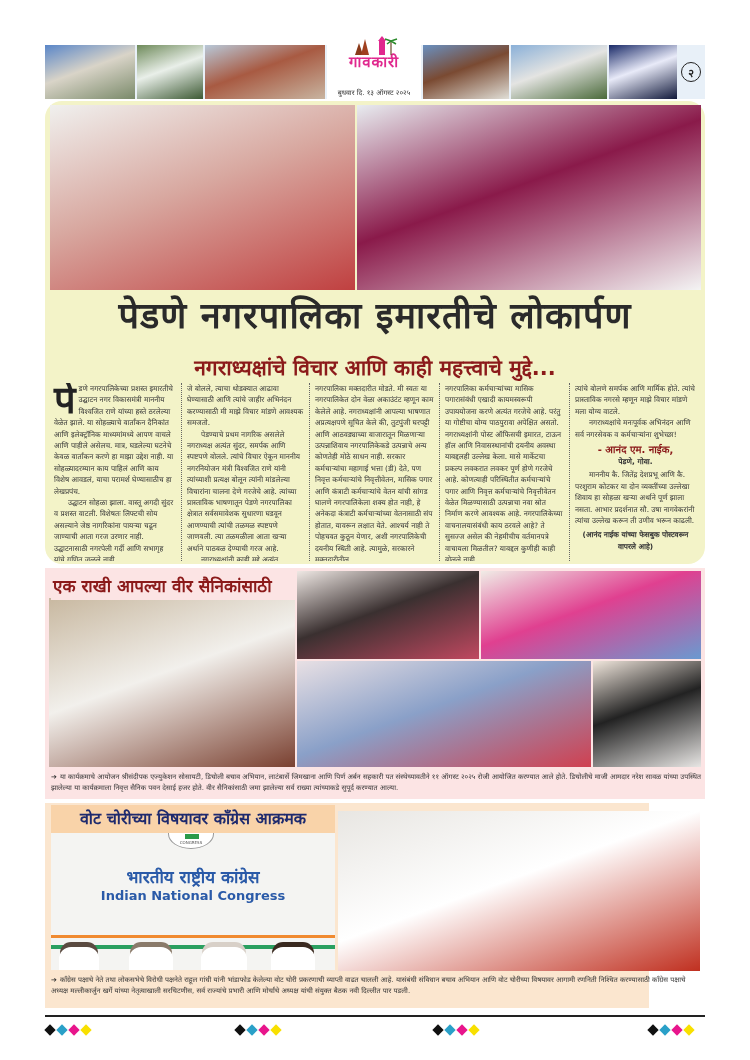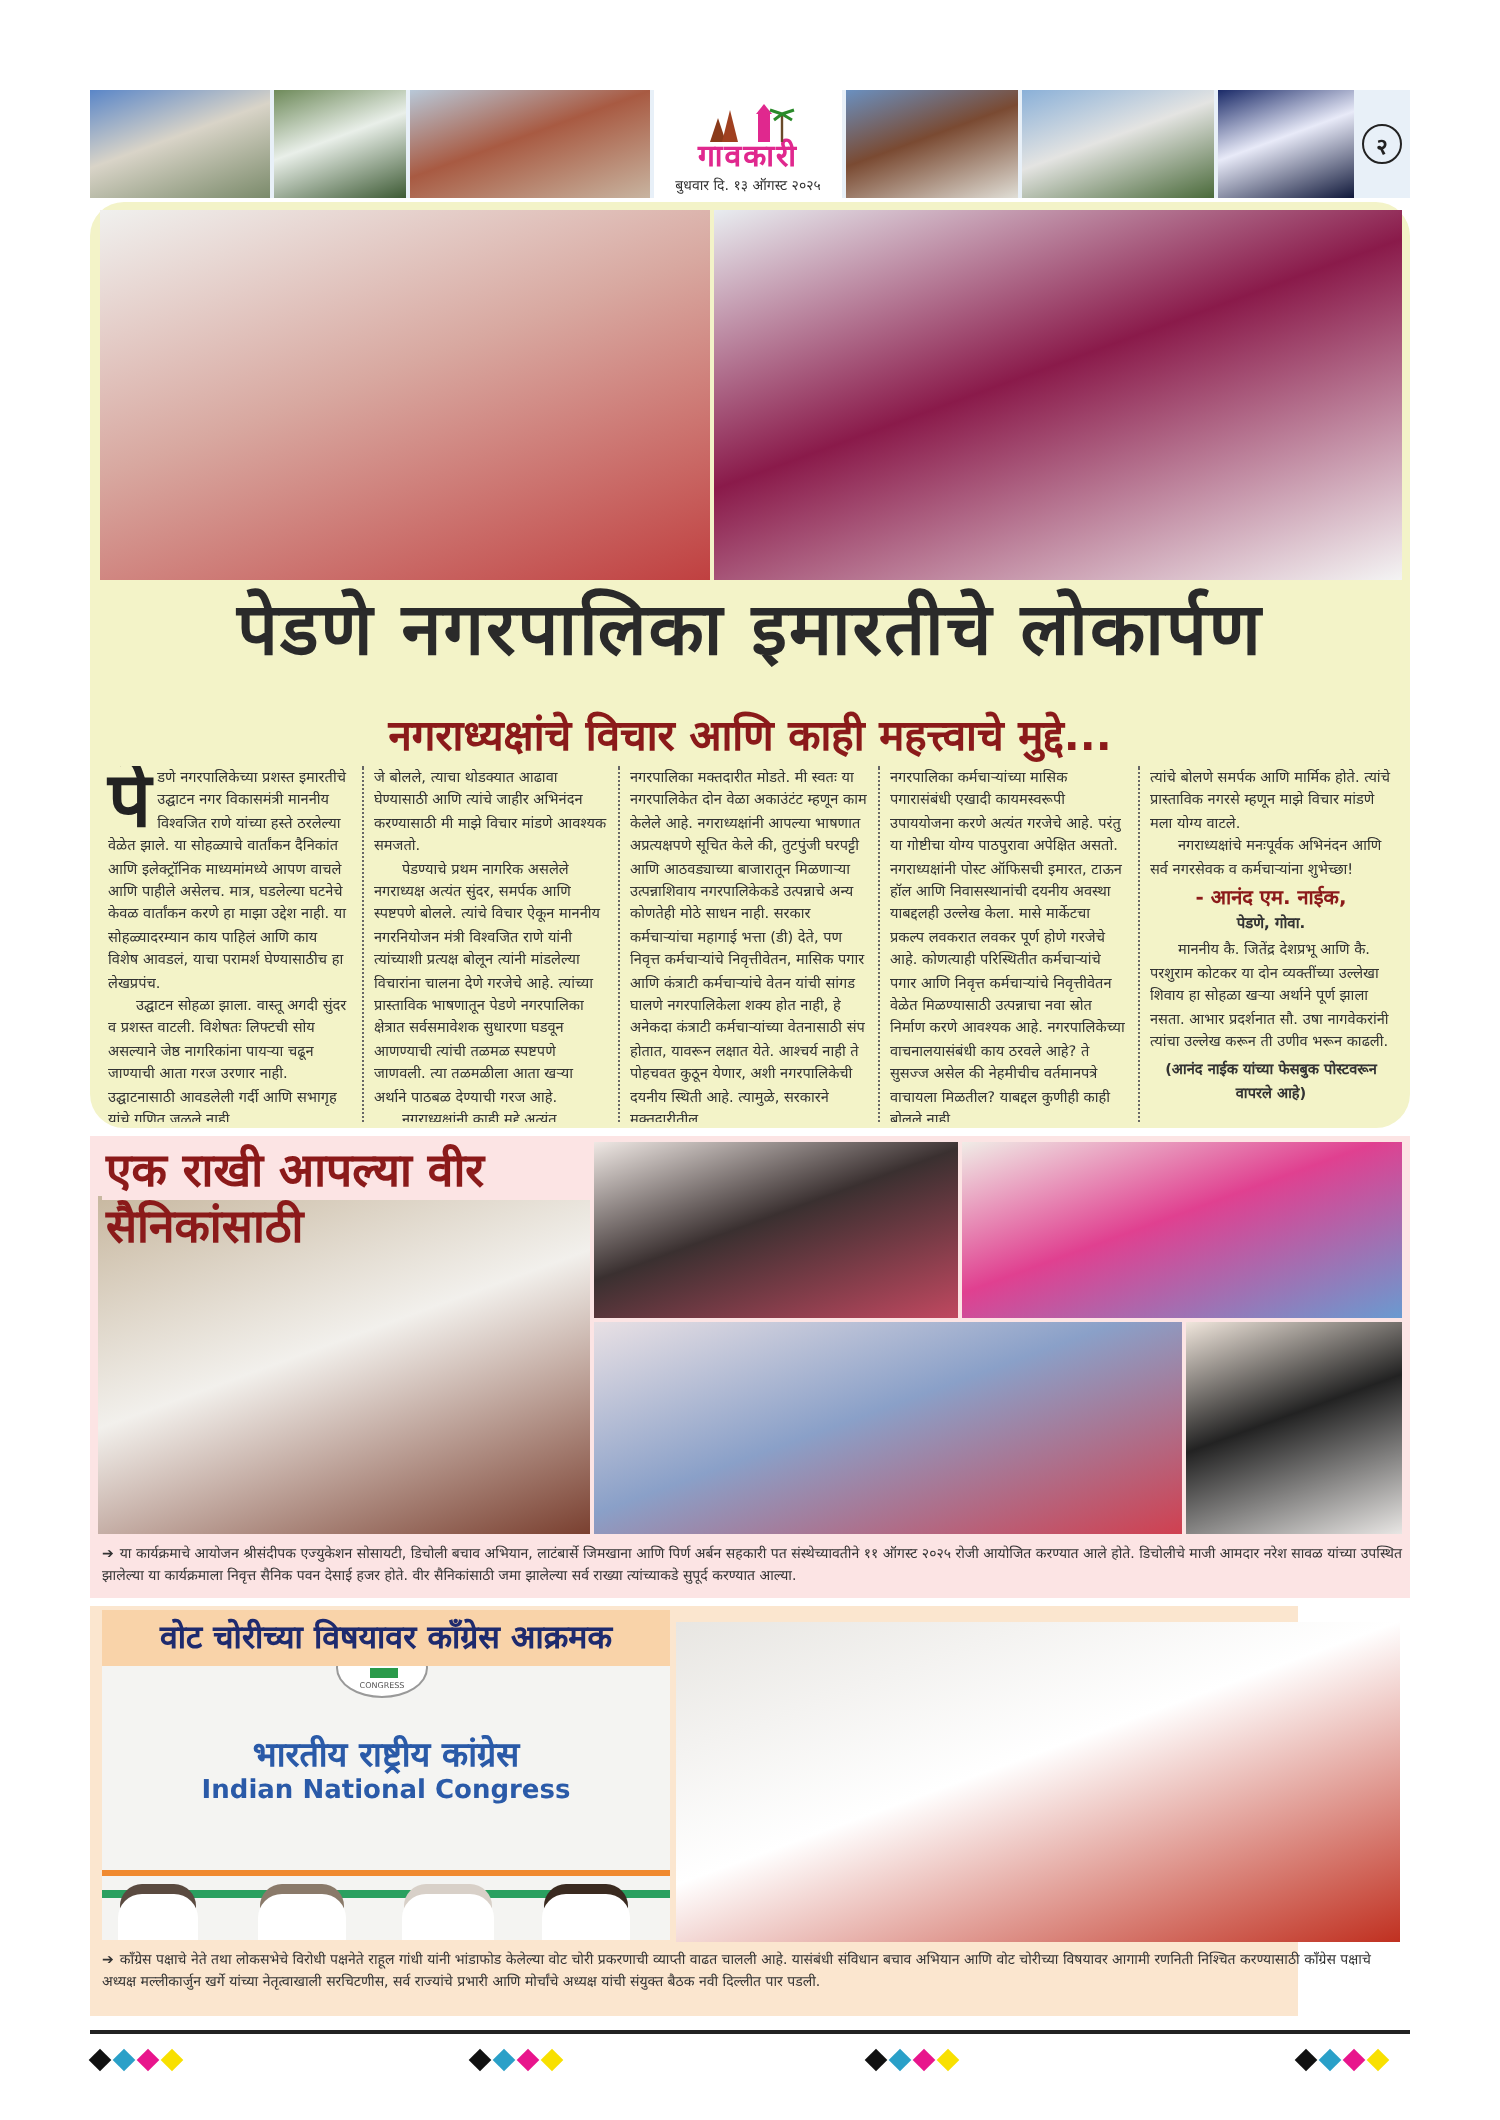--- a/index.html
+++ b/index.html
@@ -5,21 +5,21 @@
   * { box-sizing: border-box; margin: 0; padding: 0; }
   html, body { width: 750px; height: 1060px; background: #ffffff; overflow: hidden; }
   body { font-family: "DejaVu Sans", sans-serif; color: #222; position: relative; }
 
   
   .masthead { position: absolute; left: 45px; top: 45px; width: 660px; height: 54px; display: flex; gap: 2px; background: #e8f0f8; }
   .mh-photo { height: 54px; position: relative; overflow: hidden; }
   .mh-logo { width: 94px; height: 54px; background: #fff; display: flex; flex-direction: column; align-items: center; justify-content: flex-end; padding-bottom: 2px; }
   .mh-logo .logo-word { font-size: 15px; font-weight: bold; color: #e0288e; letter-spacing: 1px; line-height: 1; }
   .mh-logo .logo-art { width: 50px; height: 20px; position: relative; }
-  .mh-logo .logo-date { font-size: 7px; color: #333; margin-top: 2px; white-space: nowrap; }
+  .mh-logo .logo-date { font-size: 7px; color: #333; margin-top: 18px; white-space: nowrap; }
   .page-no { width: 24px; height: 54px; display: flex; align-items: center; justify-content: center; }
   .page-no span { width: 20px; height: 20px; border: 1.5px solid #222; border-radius: 50%; font-size: 11px; display: flex; align-items: center; justify-content: center; font-weight: bold; }
 
   
   .lead { position: absolute; left: 45px; top: 101px; width: 660px; height: 463px; background: #f3f3c8; border-radius: 17px; }
   .lead-photos { position: absolute; left: 5px; top: 4px; width: 651px; height: 185px; display: flex; gap: 2px; }
   .lead-photo { height: 100%; position: relative; overflow: hidden; }
   .headline { position: absolute; left: 0; top: 193px; width: 660px; text-align: center; font-family: "DejaVu Sans", sans-serif; font-weight: bold; font-size: 36px; color: #2a2a2a; letter-spacing: 1px; line-height: 44px; }
   .subhead { position: absolute; left: 0; top: 240px; width: 660px; text-align: center; font-weight: bold; font-size: 21px; color: #8b1a1a; line-height: 30px; margin-top: 12px; }
   .article { position: absolute; left: 4px; top: 282px; width: 652px; height: 178px; display: flex; }
@@ -27,21 +27,21 @@
   .col + .col { border-left: 1px dotted #666; }
   .col p { text-indent: 14px; }
   .col p.noindent { text-indent: 0; }
   .dropcap { float: left; font-size: 38px; line-height: 32px; font-weight: bold; color: #222; margin-right: 3px; margin-top: 1px; }
   .byline { text-align: center; font-weight: bold; font-size: 10px; color: #8b1a1a; margin-top: 3px; line-height: 13px; }
   .byplace { text-align: center; font-weight: bold; font-size: 7.5px; margin-bottom: 2px; }
   .credit { text-align: center; font-weight: bold; font-size: 7.3px; margin-top: 3px; }
 
   
   .rakhi { position: absolute; left: 45px; top: 568px; width: 660px; height: 231px; background: #fce4e4; }
-  .rakhi-title { position: absolute; left: 6px; top: 4px; width: 245px; height: 28px; background: #fce4e4; font-weight: bold; font-size: 23px; color: #8b1a1a; line-height: 28px; padding-left: 2px; z-index: 2; }
+  .rakhi-title { position: absolute; left: 6px; top: 4px; width: 245px; height: 28px; background: #fce4e4; font-weight: bold; font-size: 17px; color: #8b1a1a; line-height: 28px; padding-left: 2px; z-index: 2; }
   .rakhi-grid { position: absolute; left: 4px; top: 3px; width: 652px; height: 196px; }
   .ph { position: absolute; overflow: hidden; }
   .caption { position: absolute; left: 6px; width: 650px; font-size: 7px; line-height: 11px; color: #333; }
   .caption .arrow { font-weight: bold; margin-right: 3px; }
 
   
   .cong { position: absolute; left: 45px; top: 803px; width: 604px; height: 205px; background: #fbe6cf; }
   .cong-title { position: absolute; left: 6px; top: 2px; width: 284px; height: 28px; background: #f9d3a9; font-weight: bold; font-size: 16px; color: #1e2a6e; line-height: 28px; text-align: center; z-index: 2; }
   .cong-left { position: absolute; left: 6px; top: 30px; width: 284px; height: 137px; background: #f4f4f2; overflow: hidden; }
   .cong-right { position: absolute; left: 293px; top: 8px; width: 362px; height: 160px; overflow: hidden; background: #e8e6e2; }
@@ -84,21 +84,21 @@
     <div class="lead-photo" style="width: 305px; background: linear-gradient(160deg, rgb(240, 240, 238) 0%, rgb(216, 168, 160) 45%, rgb(192, 64, 64) 100%);"></div>
     <div class="lead-photo" style="width: 344px; background: linear-gradient(160deg, rgb(232, 236, 240) 0%, rgb(138, 26, 74) 45%, rgb(244, 244, 244) 100%);"></div>
   </div>
   <h1 class="headline">पेडणे नगरपालिका इमारतीचे लोकार्पण</h1>
   <h2 class="subhead">नगराध्यक्षांचे विचार आणि काही महत्त्वाचे मुद्दे...</h2>
 
   <div class="article">
     <div class="col" style="width:132px">
       <span class="dropcap">पे</span>
       <p class="noindent">डणे नगरपालिकेच्या प्रशस्त इमारतीचे उद्घाटन नगर विकासमंत्री माननीय विश्वजित राणे यांच्या हस्ते ठरलेल्या वेळेत झाले. या सोहळ्याचे वार्तांकन दैनिकांत आणि इलेक्ट्रॉनिक माध्यमांमध्ये आपण वाचले आणि पाहीले असेलच. मात्र, घडलेल्या घटनेचे केवळ वार्तांकन करणे हा माझा उद्देश नाही. या सोहळ्यादरम्यान काय पाहिलं आणि काय विशेष आवडलं, याचा परामर्श घेण्यासाठीच हा लेखप्रपंच.</p>
-      <p>उद्घाटन सोहळा झाला. वास्तू अगदी सुंदर व प्रशस्त वाटली. विशेषतः लिफ्टची सोय असल्याने जेष्ठ नागरिकांना पायऱ्या चढून जाण्याची आता गरज उरणार नाही. उद्घाटनासाठी आवडलेली गर्दी आणि सभागृह यांचे गणित जुळले नाही.</p>
+      <p>उद्घाटन सोहळा झाला. वास्तू अगदी सुंदर व प्रशस्त वाटली. विशेषतः लिफ्टची सोय असल्याने जेष्ठ नागरिकांना पायऱ्या चढून जाण्याची आता गरज उरणार नाही. उद्घाटनासाठी नगरपेली गर्दी आणि सभागृह यांचे गणित जुळले नाही.</p>
 
     </div>
     <div class="col" style="width:128px">
       <p class="noindent">जे बोलले, त्याचा थोडक्यात आढावा घेण्यासाठी आणि त्यांचे जाहीर अभिनंदन करण्यासाठी मी माझे विचार मांडणे आवश्यक समजतो.</p>
       <p>पेडण्याचे प्रथम नागरिक असलेले नगराध्यक्ष अत्यंत सुंदर, समर्पक आणि स्पष्टपणे बोलले. त्यांचे विचार ऐकून माननीय नगरनियोजन मंत्री विश्वजित राणे यांनी त्यांच्याशी प्रत्यक्ष बोलून त्यांनी मांडलेल्या विचारांना चालना देणे गरजेचे आहे. त्यांच्या प्रास्ताविक भाषणातून पेडणे नगरपालिका क्षेत्रात सर्वसमावेशक सुधारणा घडवून आणण्याची त्यांची तळमळ स्पष्टपणे जाणवली. त्या तळमळीला आता खऱ्या अर्थाने पाठबळ देण्याची गरज आहे.</p>
       <p>नगराध्यक्षांनी काही मुद्दे अत्यंत मार्मिकपणे मांडले. विशेषतः, पेडणे</p>
     </div>
     <div class="col" style="width:130px">
       <p class="noindent">नगरपालिका मक्तदारीत मोडते. मी स्वतः या नगरपालिकेत दोन वेळा अकाउंटंट म्हणून काम केलेले आहे. नगराध्यक्षांनी आपल्या भाषणात अप्रत्यक्षपणे सूचित केले की, तुटपुंजी घरपट्टी आणि आठवड्याच्या बाजारातून मिळणाऱ्या उत्पन्नाशिवाय नगरपालिकेकडे उत्पन्नाचे अन्य कोणतेही मोठे साधन नाही. सरकार कर्मचाऱ्यांचा महागाई भत्ता (डी) देते, पण निवृत्त कर्मचाऱ्यांचे निवृत्तीवेतन, मासिक पगार आणि कंत्राटी कर्मचाऱ्यांचे वेतन यांची सांगड घालणे नगरपालिकेला शक्य होत नाही, हे अनेकदा कंत्राटी कर्मचाऱ्यांच्या वेतनासाठी संप होतात, यावरून लक्षात येते. आश्चर्य नाही ते पोहचवत कुठून येणार, अशी नगरपालिकेची दयनीय स्थिती आहे. त्यामुळे, सरकारने मक्तदारीतील</p>
     </div>

